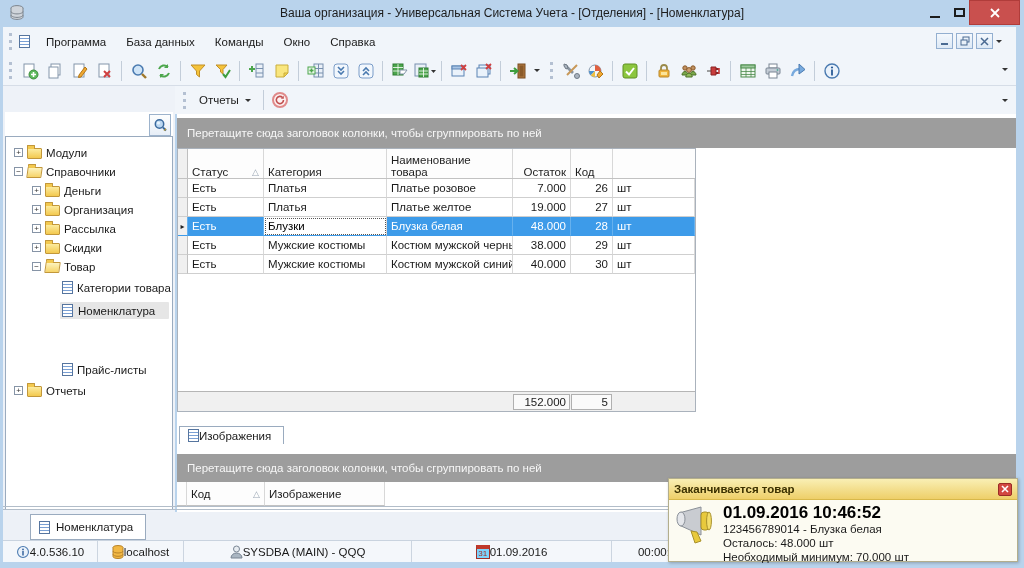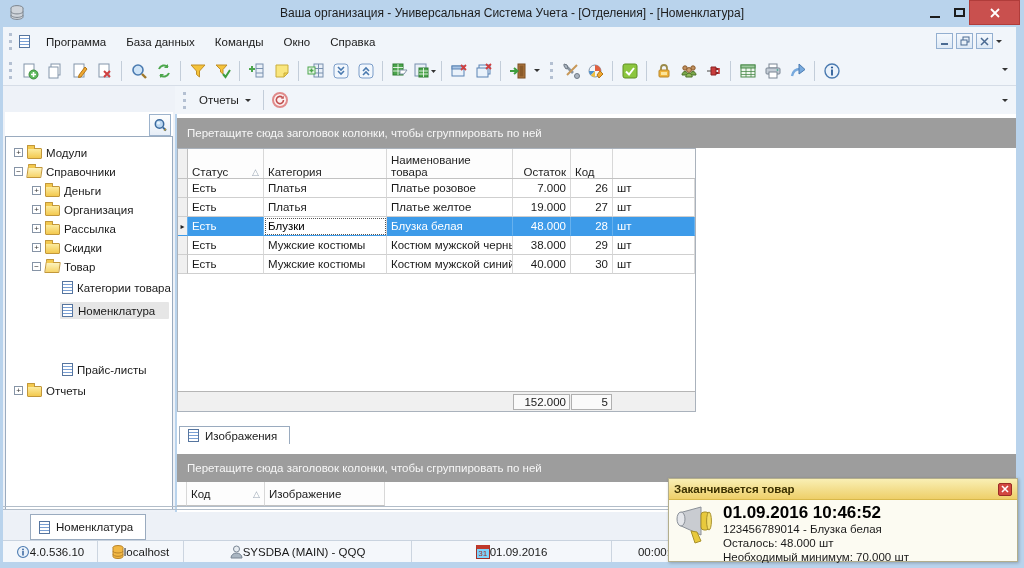--- a/index.html
+++ b/index.html
@@ -61,21 +61,21 @@
   .c.ind{width:10px;background:#f0f0f0;border-right:1px solid #bfbfbf;padding:0;justify-content:center;font-size:8px;color:#222;}
   .c.w-status{width:76px;}.c.w-cat{width:123px;}.c.w-name{width:126px;}
   .c.w-stock{width:58px;justify-content:flex-end;}.c.w-code{width:42px;justify-content:flex-end;}.c.w-unit{width:82px;}
   .gr.sel .c{background:#3d9be9;color:#fff;border-bottom-color:#3d9be9;border-right-color:#66b1ee;}
   .gr.sel .c.ind{background:#f0f0f0;color:#222;}
   .gr.sel .c.focus{background:#fff;color:#000;outline:1px dotted #555;outline-offset:-2px;border-right:1px solid #d8d8d8;}
   .sort{margin-left:auto;color:#9aa6b4;font-size:9px;}
   .gfooter{position:absolute;left:0;bottom:0;width:517px;height:20px;background:#f0f0f0;border-top:1px solid #b5b5b5;}
   .fbox{position:absolute;top:2px;height:16px;border:1px solid #b0b0b0;background:#fafafa;display:flex;align-items:center;justify-content:flex-end;padding:0 3px;}
   
-  .img-tab{position:absolute;left:179px;top:426px;height:18px;background:#fff;border:1px solid #9aabbf;border-bottom:none;display:flex;align-items:center;gap:6px;padding:0 12px 0 8px;}
+  .img-tab{position:absolute;left:179px;top:426px;height:18px;background:#fff;border:1px solid #9aabbf;border-bottom:none;display:flex;align-items:center;padding:0 12px 0 8px;}
   .sub-header{position:absolute;left:177px;top:482px;width:839px;height:24px;background:#fff;overflow:hidden;display:flex;}
   .sub-header .c{border-right:1px solid #d8d8d8;border-bottom:1px solid #c2c2c2;background:#fdfdfd;display:flex;align-items:center;padding:0 4px;}
   .dline{position:absolute;left:3px;width:1013px;height:1px;background:#b2bdc9;}
   
   .bstrip{position:absolute;left:3px;top:512px;width:1013px;height:28px;background:#edf1f7;}
   .btab{position:absolute;left:27px;top:2px;height:26px;background:#fff;border:1px solid #9aabbf;display:flex;align-items:center;gap:6px;padding:0 12px 0 8px;}
   .statusbar{position:absolute;left:3px;top:540px;width:1013px;height:22px;background:#f4f7fb;border-top:1px solid #c9d3df;display:flex;align-items:center;}
   .ssec{height:100%;display:flex;align-items:center;justify-content:center;border-right:1px solid #ccd5e0;}
   
   .popup{position:absolute;left:668px;top:478px;width:350px;height:84px;background:#fcfbf2;border:1px solid #b3ae8c;box-shadow:1px 1px 3px rgba(0,0,0,.25);}

